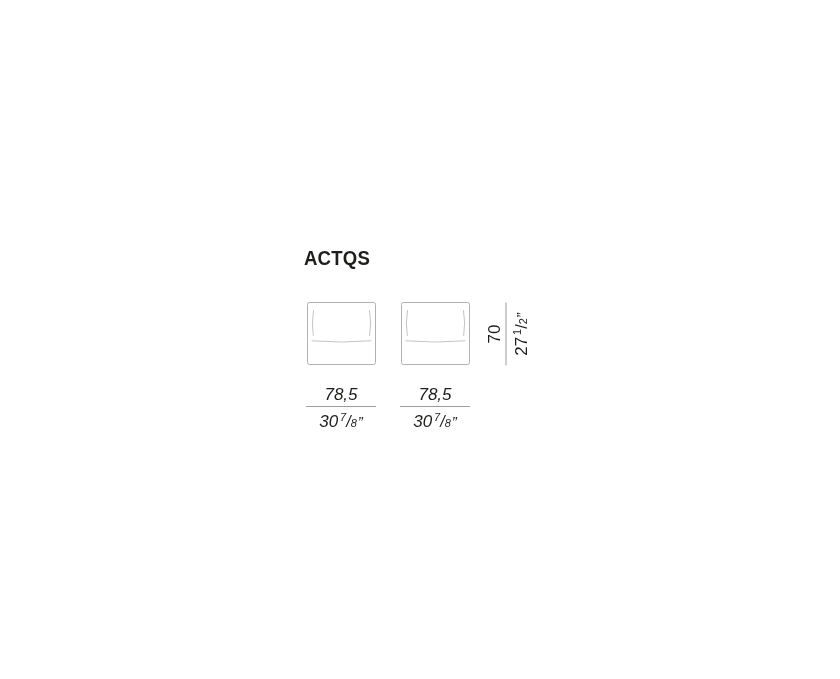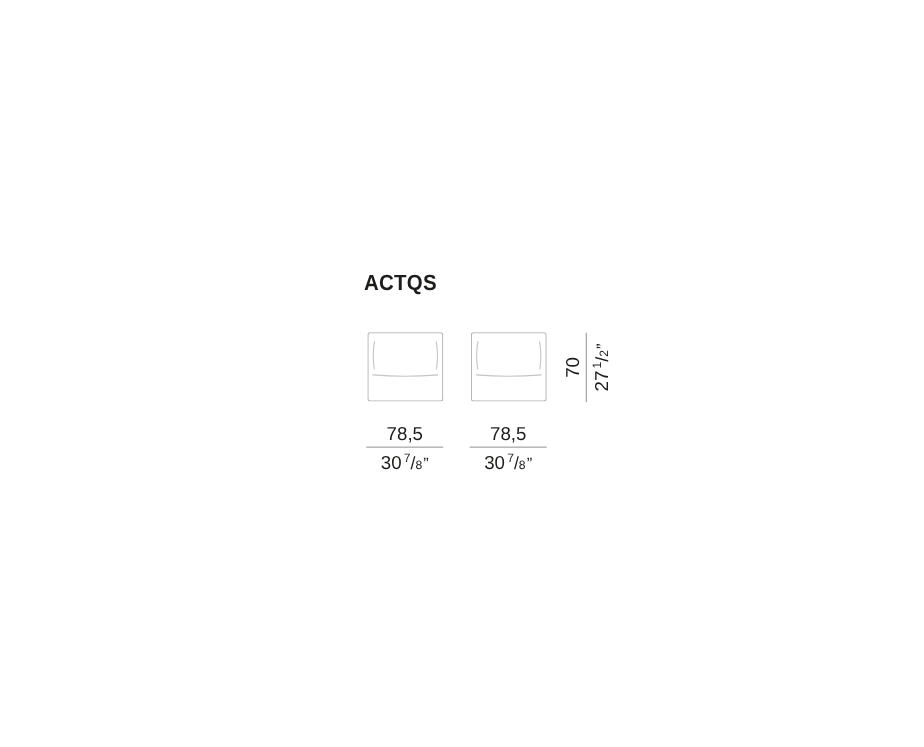--- a/index.html
+++ b/index.html
@@ -7,21 +7,20 @@
   body {
     font-family: "Liberation Sans", "DejaVu Sans", sans-serif;
     color: var(--text, #1d1d1b);
   }
   .sheet {
     position: relative;
     width: 668px;
     height: 679px;
     background: var(--background, #ffffff);
     overflow: hidden;
-    margin-left: 27px;
   }
   .title {
     position: absolute;
     left: 304px;
     top: 247px;
     font-size: 20px;
     font-weight: bold;
     letter-spacing: 0.2px;
     transform: scaleX(0.93);
     transform-origin: left center;
@@ -45,21 +44,21 @@
   .module-drawing .cushion {
     fill: none;
     stroke: var(--cushion-stroke, #c4c4c4);
     stroke-width: 1;
     stroke-linecap: round;
   }
   .dim {
     position: absolute;
     color: var(--text, #1d1d1b);
   }
-  .dim-h { width: 70px; }
+  .dim-h { width: 70px; font-style: italic; }
   .dim-h1 { left: 306px; top: 386px; }
   .dim-h2 { left: 400px; top: 386px; }
   .dim-v {
     left: 509px;
     top: 334px;
     width: 63px;
     transform: translate(-50%, -50%) rotate(-90deg);
   }
   .dim-metric {
     font-size: 17px;

